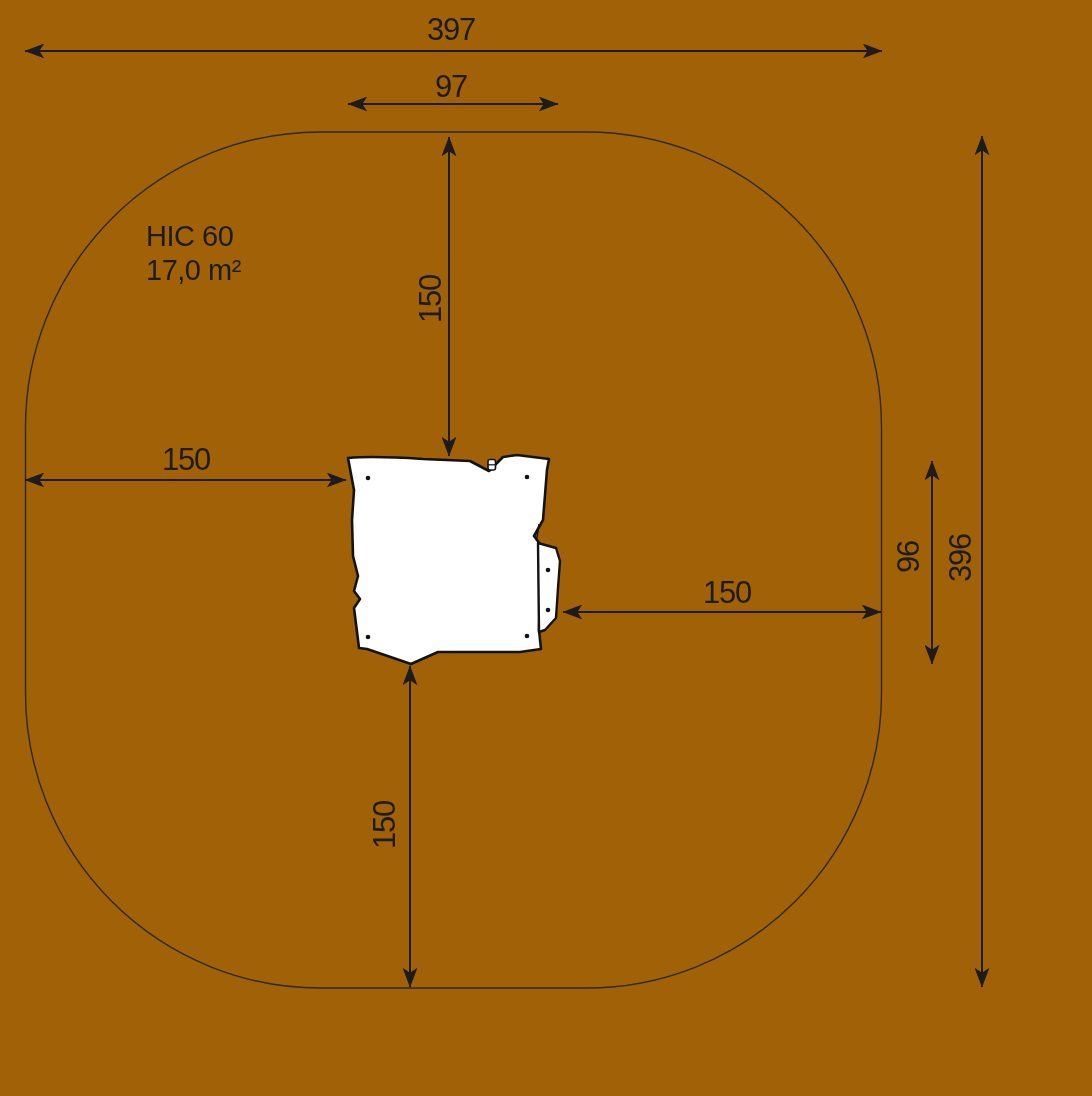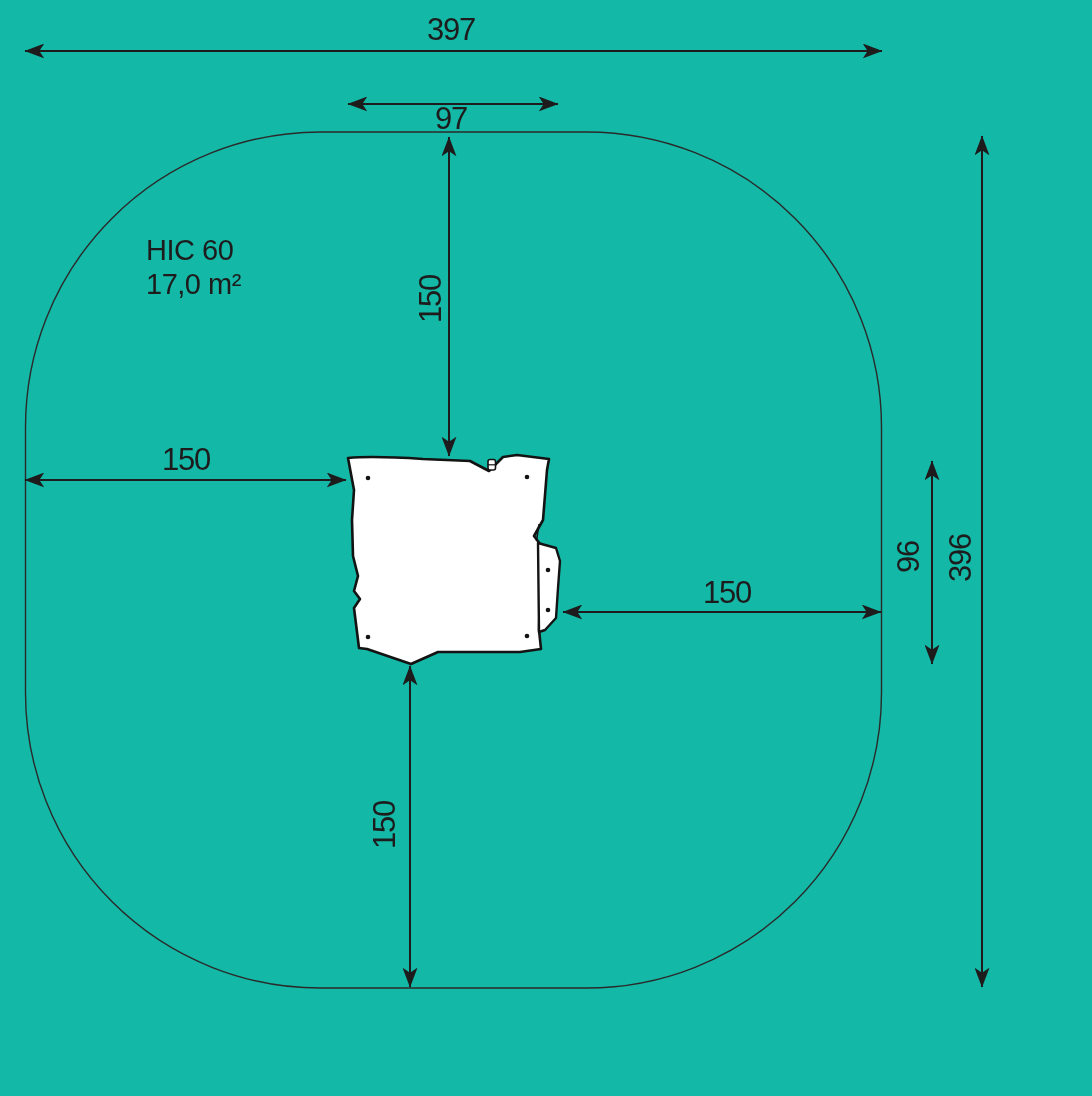--- a/index.html
+++ b/index.html
@@ -1,41 +1,41 @@
 <!DOCTYPE html>
 <html><head>
 <meta charset="utf-8">
 <style>
   html, body { margin: 0; padding: 0; background: #ffffff; }
   .canvas {
     position: relative;
     width: 1092px;
     height: 1096px;
-    background: #14b8a6;
+    background: #a16207;
     overflow: hidden;
     font-family: "Liberation Sans", sans-serif;
     color: #1d1b1c;
   }
   .canvas svg { position: absolute; left: 0; top: 0; }
   .dim-label {
     position: absolute;
     font-size: 31px;
     line-height: 1;
     letter-spacing: -1.2px;
     color: #1d1b1c;
     white-space: nowrap;
     transform: translate(-50%, -50%);
   }
   .dim-label.vertical {
     transform: translate(-50%, -50%) rotate(-90deg);
   }
   .area-label {
     position: absolute;
     left: 146px;
-    top: 233px;
+    top: 219px;
     font-size: 29px;
     line-height: 34px;
     letter-spacing: -0.5px;
     color: #1d1b1c;
     white-space: nowrap;
   }
 </style>
 </head>
 <body>
 
@@ -88,21 +88,21 @@
 
     <line x1="563" y1="612" x2="881" y2="612" stroke="#1d1b1c" stroke-width="2" marker-start="url(#arr)" marker-end="url(#arr)"></line>
 
     <line x1="932" y1="461" x2="932" y2="664" stroke="#1d1b1c" stroke-width="2" marker-start="url(#arr)" marker-end="url(#arr)"></line>
 
     <line x1="982" y1="136" x2="982" y2="987" stroke="#1d1b1c" stroke-width="2" marker-start="url(#arr)" marker-end="url(#arr)"></line>
   </svg>
 
   <div class="dim-label" style="left:451px; top:29px;">397</div>
 
-  <div class="dim-label" style="left:451px; top:86px;margin-top:32px;">97</div>
+  <div class="dim-label" style="left:451px; top:86px;">97</div>
 
   <div class="dim-label vertical" style="left:430px; top:299px;">150</div>
 
   <div class="dim-label" style="left:186px; top:459px;">150</div>
 
   <div class="dim-label" style="left:727px; top:592px;">150</div>
 
   <div class="dim-label vertical" style="left:384px; top:825px;">150</div>
 
   <div class="dim-label vertical" style="left:908px; top:557px;">96</div>

